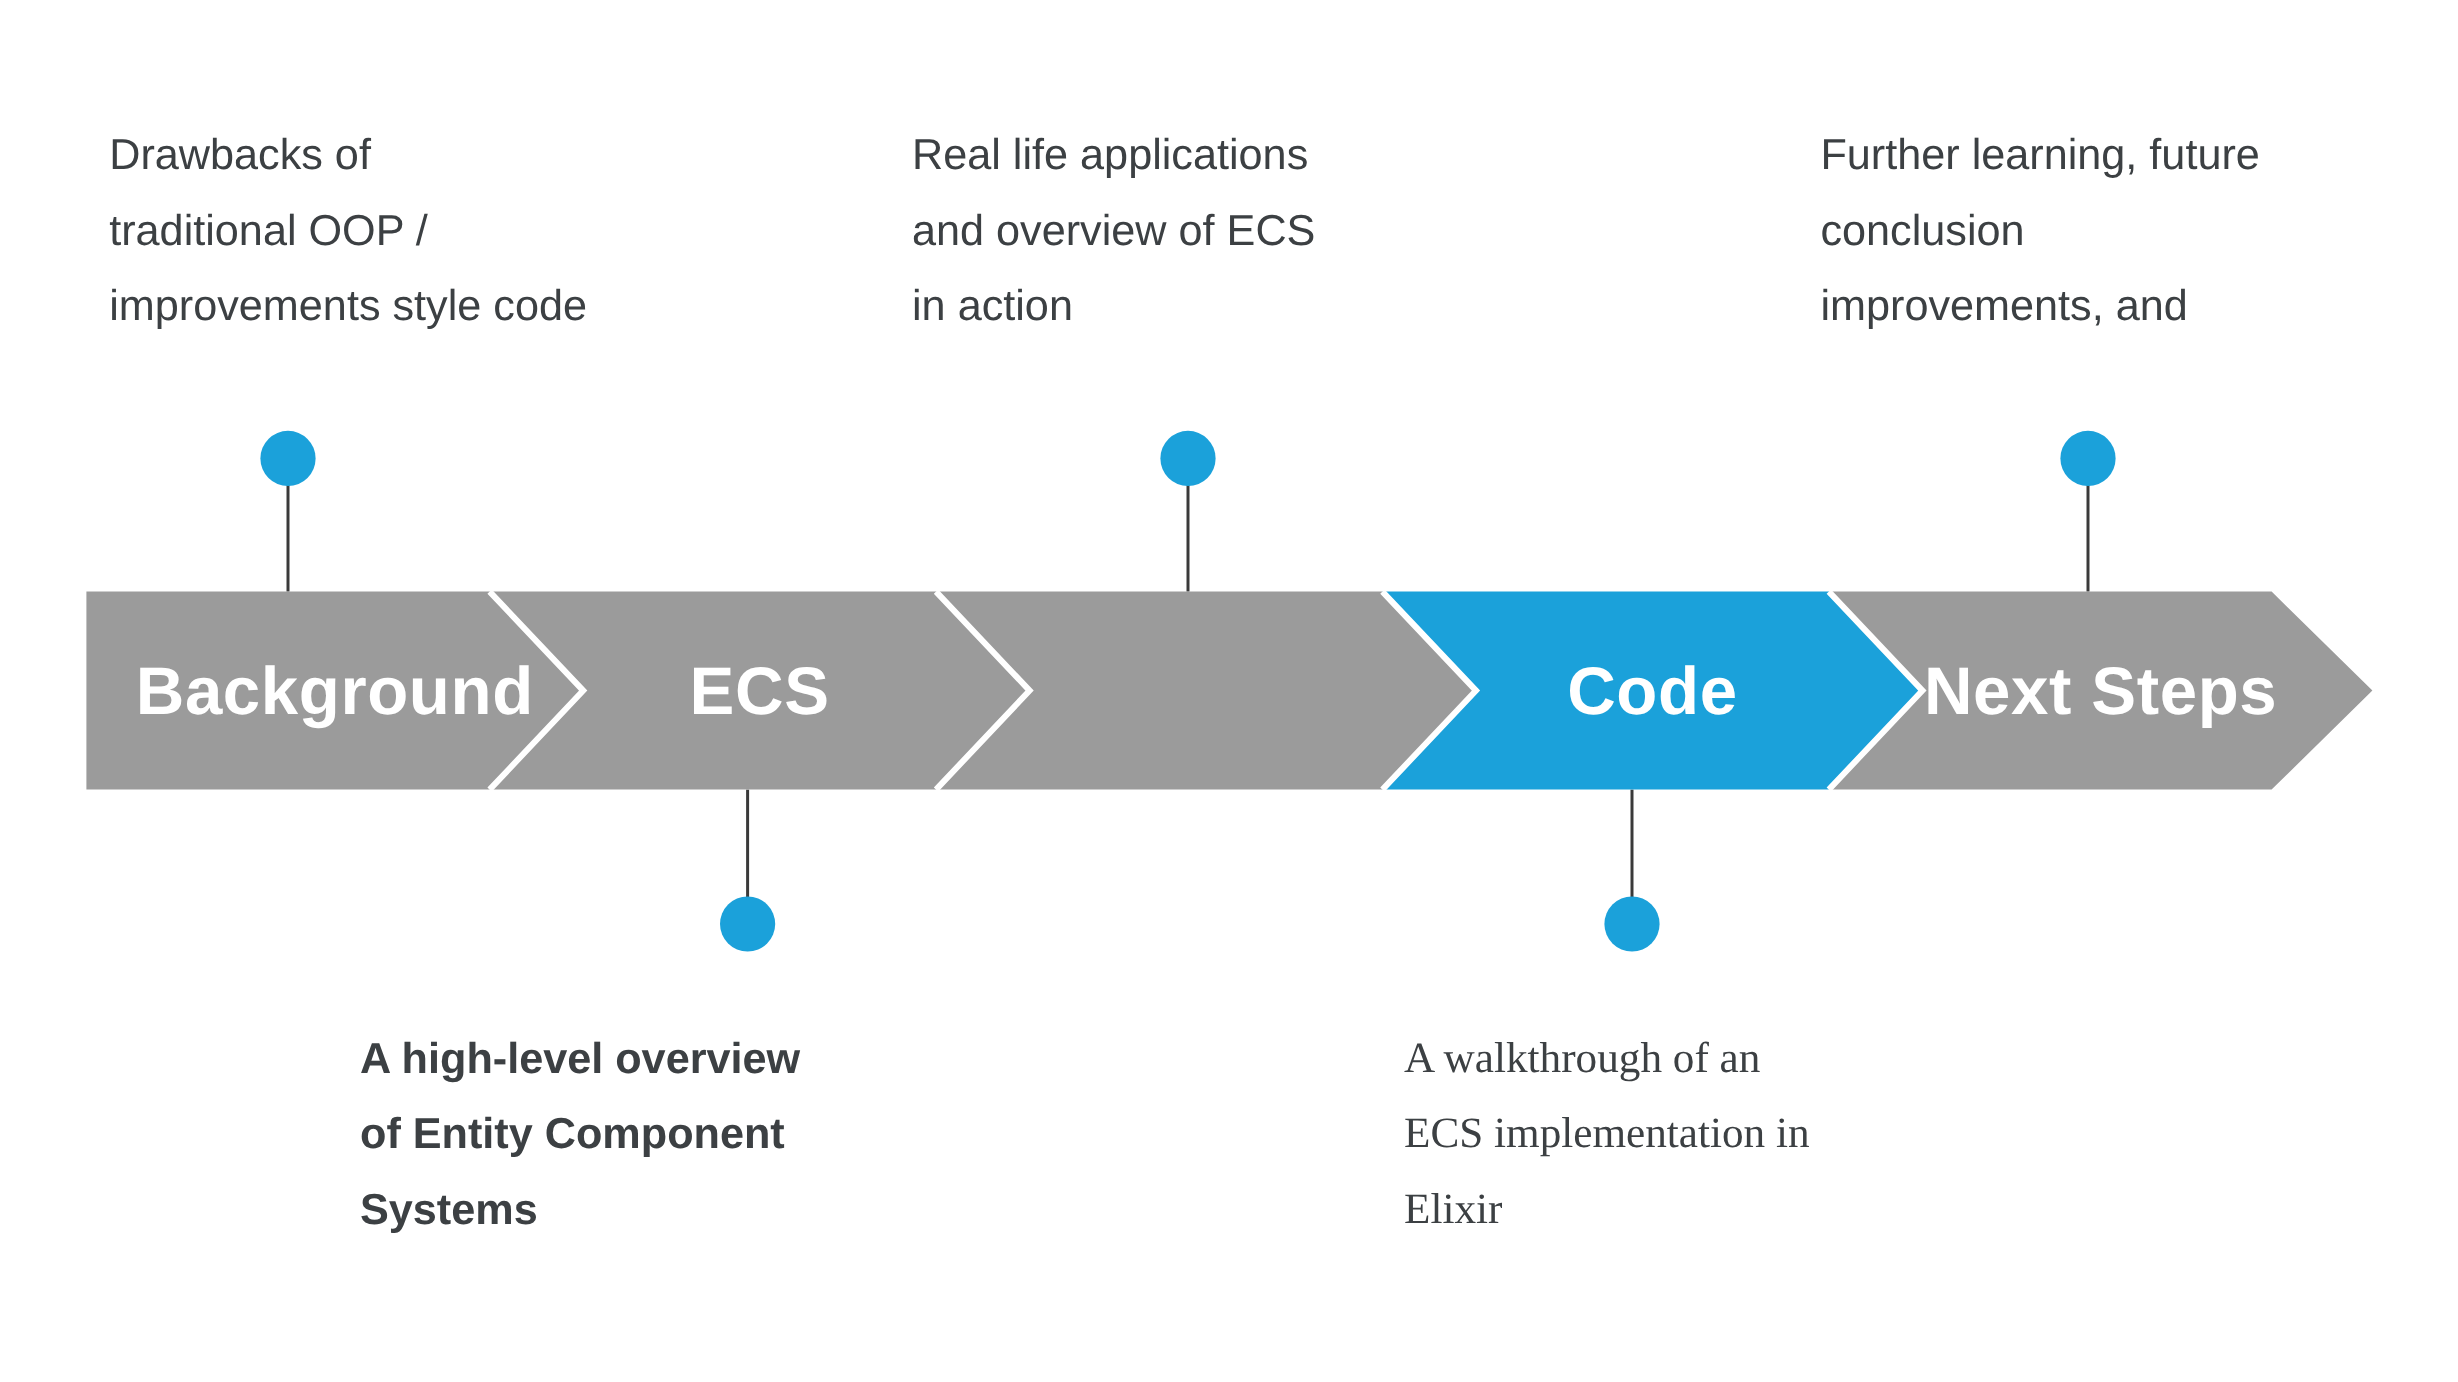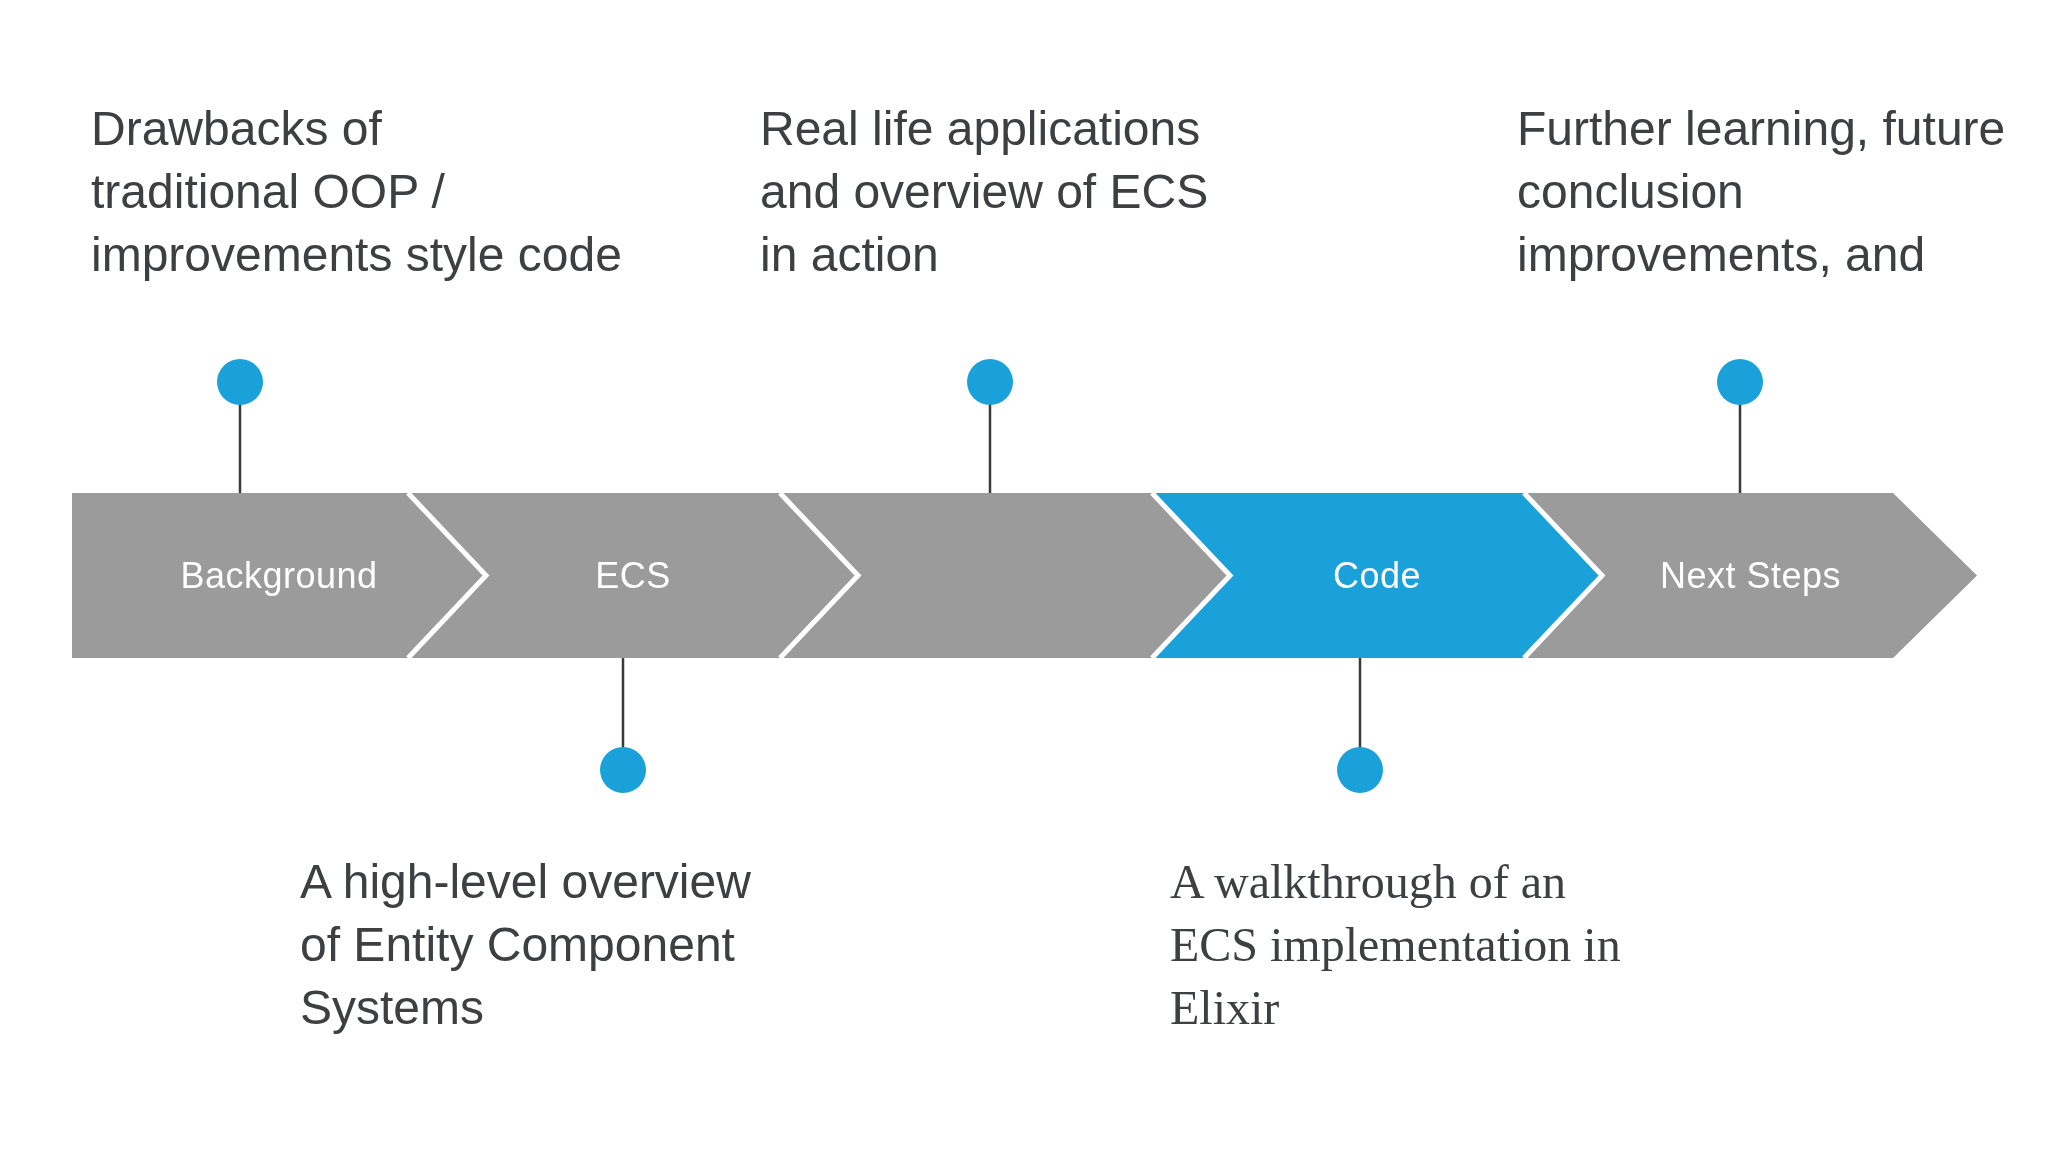--- a/index.html
+++ b/index.html
@@ -38,29 +38,29 @@
     stroke-width: 2.5;
   }
   .dot { fill: #1BA1DA; }
   .seg-label {
     position: absolute;
     top: 493px;
     height: 165px;
     line-height: 165px;
     text-align: center;
     color: #ffffff;
-    font-size: 36px;
-    font-weight: 400;
+    font-size: 56px;
+    font-weight: 700;
     letter-spacing: 0.5px;
     white-space: nowrap;
   }
   .annotation {
     position: absolute;
     color: #3C4043;
-    font-size: 48px;
+    font-size: 36px;
     line-height: 63px;
     font-weight: 400;
     white-space: nowrap;
   }
 </style>
 </head>
 <body>
 
 <div class="canvas">
 
@@ -106,21 +106,21 @@
     <div>and overview of ECS</div>
     <div>in action</div>
   </div>
 
   <div class="annotation" style="left:1517px; top:97px;">
     <div>Further learning, future</div>
     <div>conclusion</div>
     <div>improvements, and</div>
   </div>
 
-  <div class="annotation" style="left:300px; top:850px;">
+  <div class="annotation" style="left:300px; top:850px;font-weight:bold;">
     <div>A high-level overview</div>
     <div>of Entity Component</div>
     <div>Systems</div>
   </div>
 
   <div class="annotation" style="left:1170px; top:850px;font-family:Liberation Serif, serif;">
     <div>A walkthrough of an</div>
     <div>ECS implementation in</div>
     <div>Elixir</div>
   </div>

